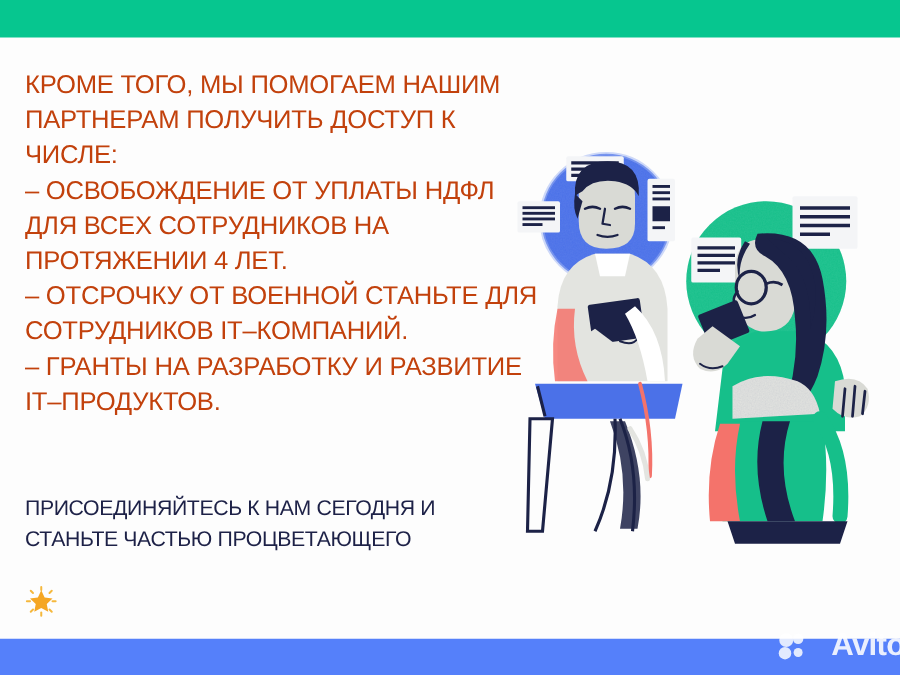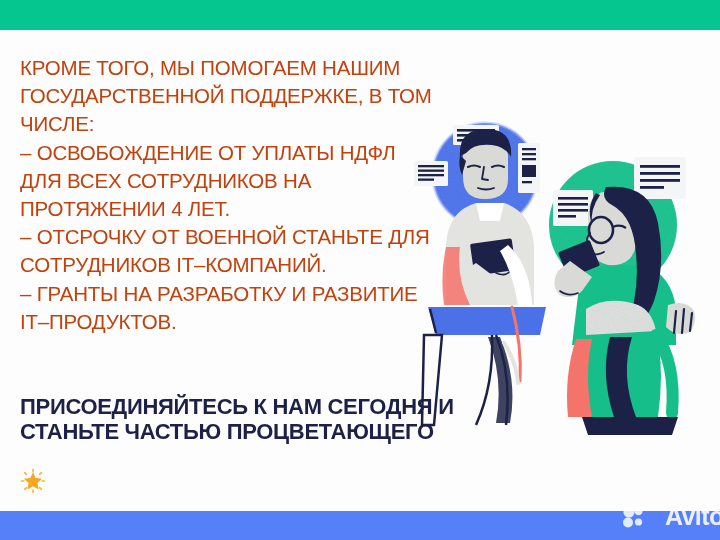--- a/index.html
+++ b/index.html
@@ -39,25 +39,25 @@
     color: #c2410c;
     white-space: nowrap;
     font-weight: 400;
   }
   .cta-block {
     position: absolute;
     left: 20px; top: 394px;
     width: 440px;
   }
   .cta-line {
-    font-size: 22px;
+    font-size: 17px;
     line-height: 25px;
     letter-spacing: -0.3px;
     color: #1d2147;
-    font-weight: 700;
+    font-weight: 400;
     white-space: nowrap;
   }
   .sparkle {
     position: absolute;
     left: 20px; top: 468px;
     width: 26px; height: 26px;
   }
   
   .illustration {
     position: absolute;
@@ -211,21 +211,21 @@
         <path d="M210 242 Q200 280 214 322 L236 322 Q220 280 232 242 Z" fill="#1c2247"></path>
         <path d="M256 240 Q276 268 272 318" stroke="#16bf8a" stroke-width="12" fill="none" stroke-linecap="round"></path>
         <path d="M182 322 L278 322 L272 340 L188 340 Z" fill="#1c2247"></path>
         <path d="M186 324 L274 324" stroke="#1c2247" stroke-width="3" fill="none"></path>
       </g>
     </svg>
   </div>
 
   <div class="copy-block">
     <div class="body-line">КРОМЕ ТОГО, МЫ ПОМОГАЕМ НАШИМ</div>
-    <div class="body-line">ГОСУДАРСТВЕННОЙ ПОДДЕРЖКЕ, В ТОМ</div>
+    <div class="body-line">ПАРТНЕРАМ ПОЛУЧИТЬ ДОСТУП К</div>
     <div class="body-line">ЧИСЛЕ:</div>
     <div class="body-line">– ОСВОБОЖДЕНИЕ ОТ УПЛАТЫ НДФЛ</div>
     <div class="body-line">ДЛЯ ВСЕХ СОТРУДНИКОВ НА</div>
     <div class="body-line">ПРОТЯЖЕНИИ 4 ЛЕТ.</div>
     <div class="body-line">– ОТСРОЧКУ ОТ ВОЕННОЙ СТАНЬТЕ ДЛЯ</div>
     <div class="body-line">СОТРУДНИКОВ IT–КОМПАНИЙ.</div>
     <div class="body-line">– ГРАНТЫ НА РАЗРАБОТКУ И РАЗВИТИЕ</div>
     <div class="body-line">IT–ПРОДУКТОВ.</div>
   </div>
 

